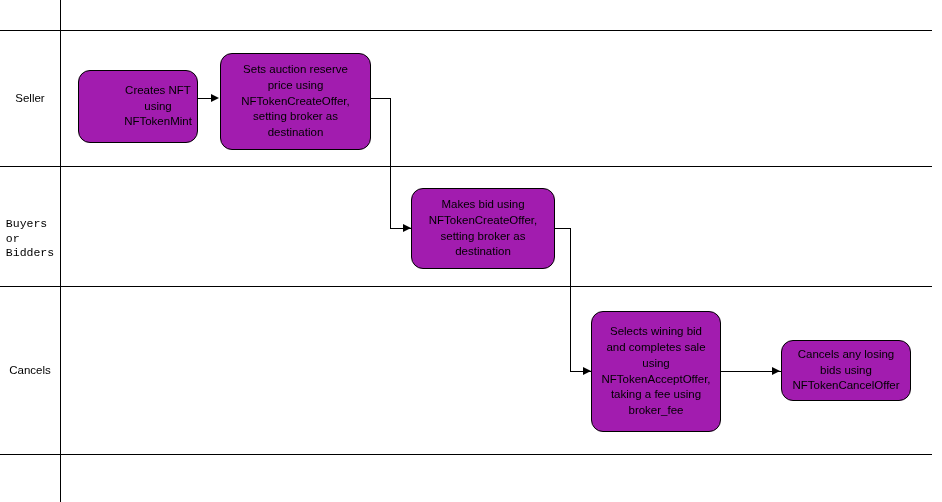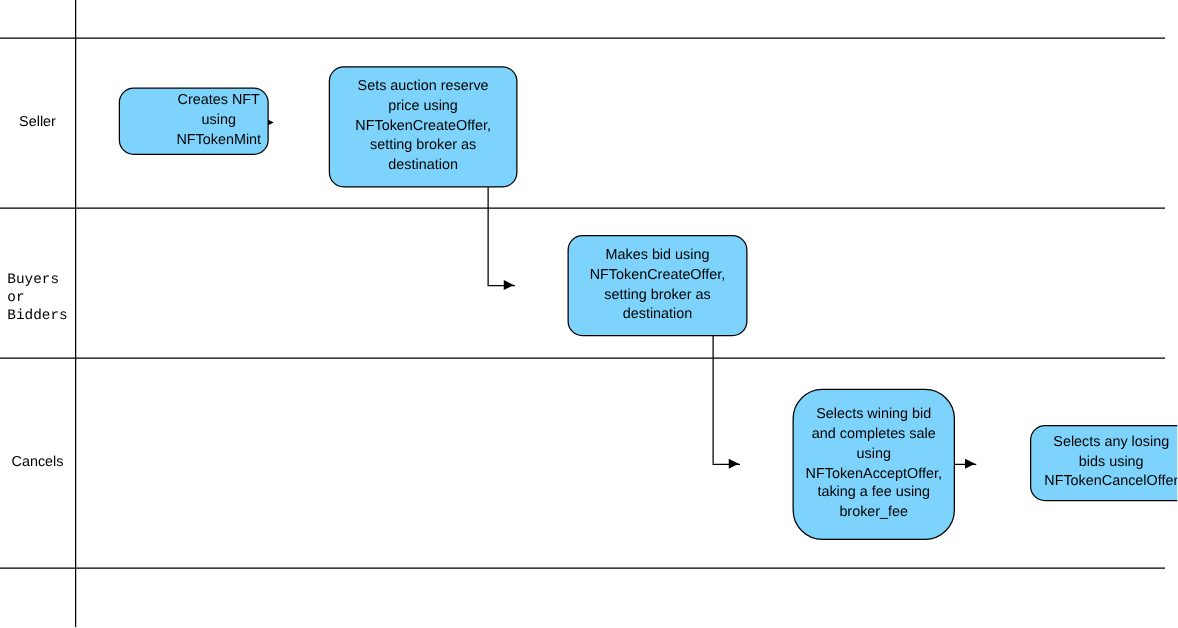--- a/index.html
+++ b/index.html
@@ -40,31 +40,30 @@
     top: 0;
     width: 1px;
     height: 502px;
     background: #000000;
   }
   .node {
     position: absolute;
     box-sizing: border-box;
     border: 1px solid #000000;
     border-radius: 12px;
-    background: #7dd3fc;
+    background: #a21caf;
     display: flex;
     align-items: center;
     justify-content: center;
     text-align: center;
     font-size: 11.5px;
     color: #000000;
     line-height: 1.38;
     padding: 3px 6px;
     white-space: pre-line;
-    margin-left: 43px;
   }
   .conn {
     position: absolute;
     background: #000000;
   }
   .conn-h { height: 1px; }
   .conn-v { width: 1px; }
   .arrowhead {
     position: absolute;
     width: 0;
@@ -101,38 +100,38 @@
   <div class="arrowhead" style="left:403px; top:223.5px;"></div>
 
   <div class="conn conn-h" style="left:551px; top:228px; width:19px;"></div>
   <div class="conn conn-v" style="left:570px; top:228px; height:143px;"></div>
   <div class="conn conn-h" style="left:570px; top:371px; width:22px;"></div>
   <div class="arrowhead" style="left:583px; top:366.5px;"></div>
 
   <div class="conn conn-h" style="left:721px; top:371px; width:60px;"></div>
   <div class="arrowhead" style="left:772px; top:366.5px;"></div>
 
-  <div class="node" style="left:52px;  top:70px;  width:120px; height:54px;padding-left:46px;">Creates NFT using
+  <div class="node" style="left:78px;  top:70px;  width:120px; height:73px;padding-left:46px;">Creates NFT using
 NFTokenMint</div>
 
   <div class="node" style="left:220px; top:53px;  width:151px; height:97px;">Sets auction reserve
 price using
 NFTokenCreateOffer,
 setting broker as
 destination</div>
 
   <div class="node" style="left:411px; top:188px; width:144px; height:81px;">Makes bid using
 NFTokenCreateOffer,
 setting broker as
 destination</div>
 
-  <div class="node" style="left:591px; top:311px; width:130px; height:121px;border-radius:24px;">Selects wining bid
+  <div class="node" style="left:591px; top:311px; width:130px; height:121px;">Selects wining bid
 and completes sale
 using
 NFTokenAcceptOffer,
 taking a fee using
 broker_fee</div>
 
-  <div class="node" style="left:781px; top:340px; width:130px; height:61px;">Selects any losing
+  <div class="node" style="left:781px; top:340px; width:130px; height:61px;">Cancels any losing
 bids using
 NFTokenCancelOffer</div>
 
 </div>
 
 </body></html>

